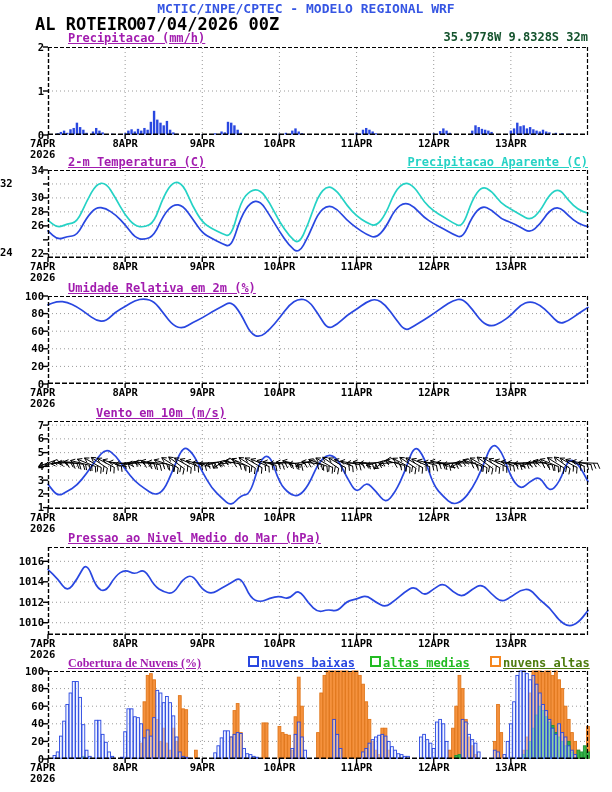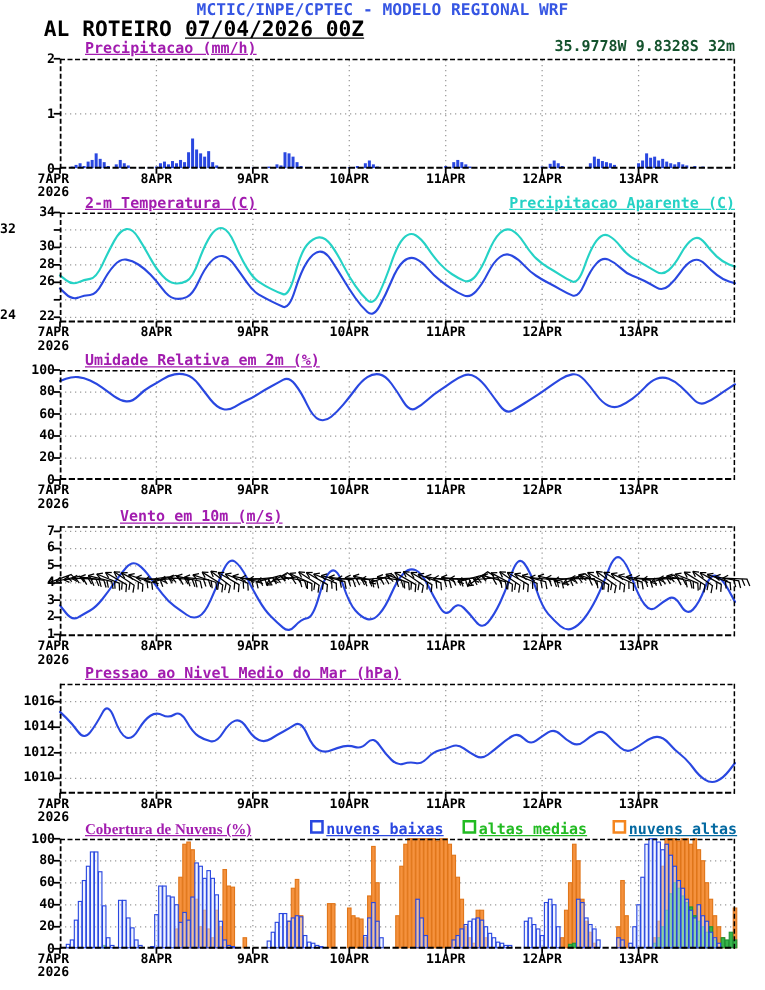--- a/index.html
+++ b/index.html
@@ -15,38 +15,38 @@
   .leg .sq{display:inline-block;width:7px;height:7px;border:2px solid;margin-right:2px;background:#fff;}
   .leg .ltxt{text-decoration:underline;}
   .alab{position:absolute;font-size:10.5px;line-height:11px;white-space:nowrap;}
   svg{position:absolute;left:0;overflow:visible;}
 </style>
 </head>
 <body>
 
 <div class="abs hdr-title">MCTIC/INPE/CPTEC - MODELO REGIONAL WRF</div>
 <span class="abs sub" style="left:35px;">AL ROTEIRO</span>
-<span class="abs sub" style="left:148px;text-decoration:underline;">07/04/2026 00Z</span>
+<span class="abs sub" style="left:136px;">07/04/2026 00Z</span>
 
 <div class="abs ptitle" style="left:68px;top:31px;">Precipitacao (mm/h)</div>
 <div class="abs coords" style="left:350px;top:30px;width:238px;">35.9778W 9.8328S 32m</div>
 
 <div class="abs ptitle" style="left:68px;top:155px;">2-m Temperatura (C)</div>
 <div class="abs cyanlbl" style="left:348px;top:155px;width:240px;">Precipitacao Aparente (C)</div>
 
 <div class="abs ptitle" style="left:68px;top:281px;">Umidade Relativa em 2m (%)</div>
 
 <div class="abs ptitle" style="left:68px;top:406px;margin-left:28px;">Vento em 10m (m/s)</div>
 
 <div class="abs ptitle" style="left:68px;top:531px;">Pressao ao Nivel Medio do Mar (hPa)</div>
 
 <div class="abs ptitle" style="left:68px;top:656px;font-family:Liberation Serif, serif;">Cobertura de Nuvens (%)</div>
 <div class="abs leg" style="left:248px;top:656px;color:#2947e0;"><span class="sq" style="border-color:#2947e0;"></span><span class="ltxt">nuvens baixas</span></div>
 <div class="abs leg" style="left:370px;top:656px;color:#22bb22;"><span class="sq" style="border-color:#22bb22;"></span><span class="ltxt">altas medias</span></div>
-<div class="abs leg" style="left:490px;top:656px;color:#0369a1;"><span class="sq" style="border-color:#f5861f;"></span><span class="ltxt">nuvens altas</span></div>
+<div class="abs leg" style="left:490px;top:656px;color:#4d7c0f;"><span class="sq" style="border-color:#f5861f;"></span><span class="ltxt">nuvens altas</span></div>
 
 <svg id="plot-precip" style="top:47px;" width="612" height="88" viewBox="0 0 612 88">
     <line x1="48" y1="44" x2="588" y2="44" stroke="#9a9a9a" stroke-width="1" stroke-dasharray="1 3"></line>
     <line x1="125.14285714285714" y1="1" x2="125.14285714285714" y2="87" stroke="#9a9a9a" stroke-width="1" stroke-dasharray="1 3"></line>
     <line x1="202.28571428571428" y1="1" x2="202.28571428571428" y2="87" stroke="#9a9a9a" stroke-width="1" stroke-dasharray="1 3"></line>
     <line x1="279.42857142857144" y1="1" x2="279.42857142857144" y2="87" stroke="#9a9a9a" stroke-width="1" stroke-dasharray="1 3"></line>
     <line x1="356.57142857142856" y1="1" x2="356.57142857142856" y2="87" stroke="#9a9a9a" stroke-width="1" stroke-dasharray="1 3"></line>
     <line x1="433.7142857142857" y1="1" x2="433.7142857142857" y2="87" stroke="#9a9a9a" stroke-width="1" stroke-dasharray="1 3"></line>
     <line x1="510.85714285714283" y1="1" x2="510.85714285714283" y2="87" stroke="#9a9a9a" stroke-width="1" stroke-dasharray="1 3"></line>
     <rect x="56.442857142857136" y="86.24" width="2.4" height="1.2600000000000051" fill="#2947e0"></rect>

